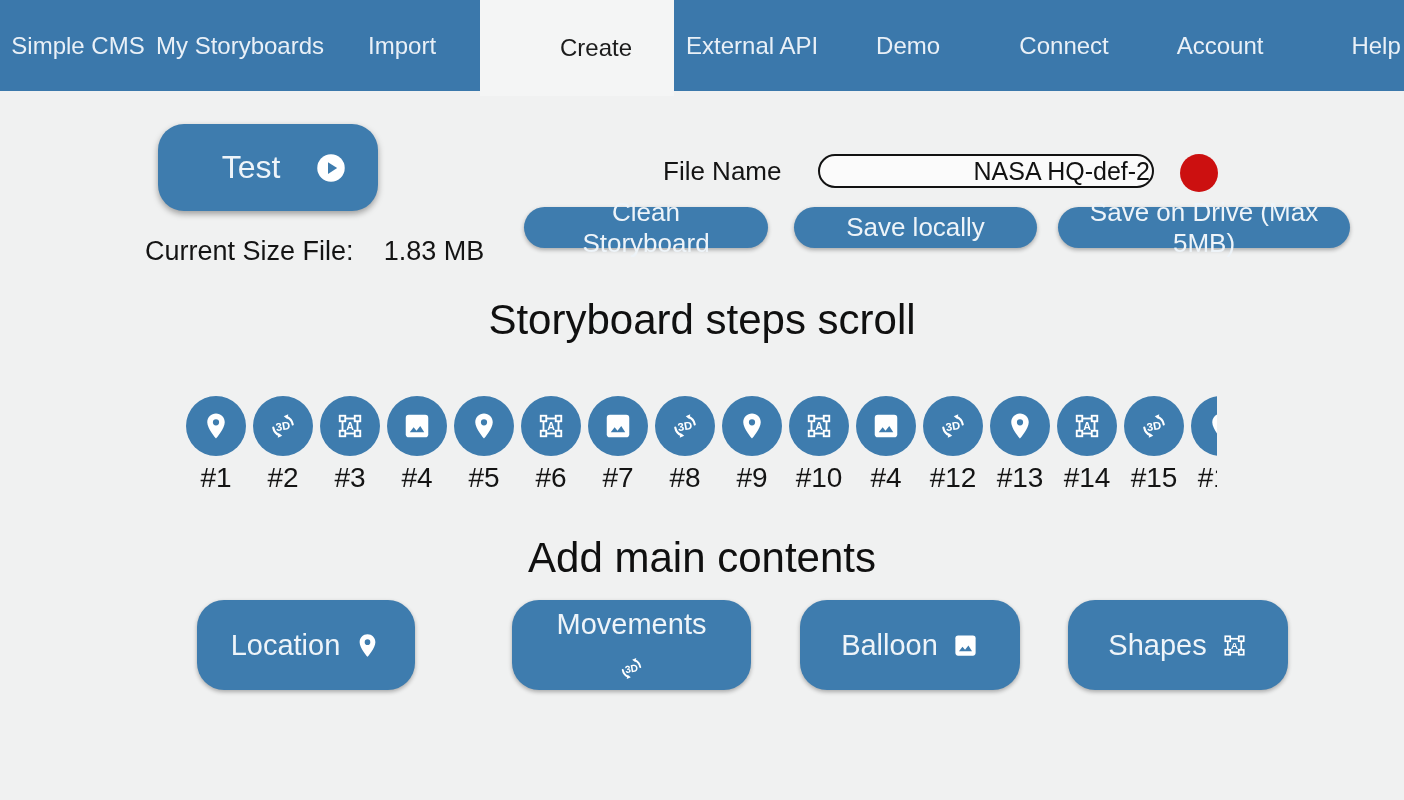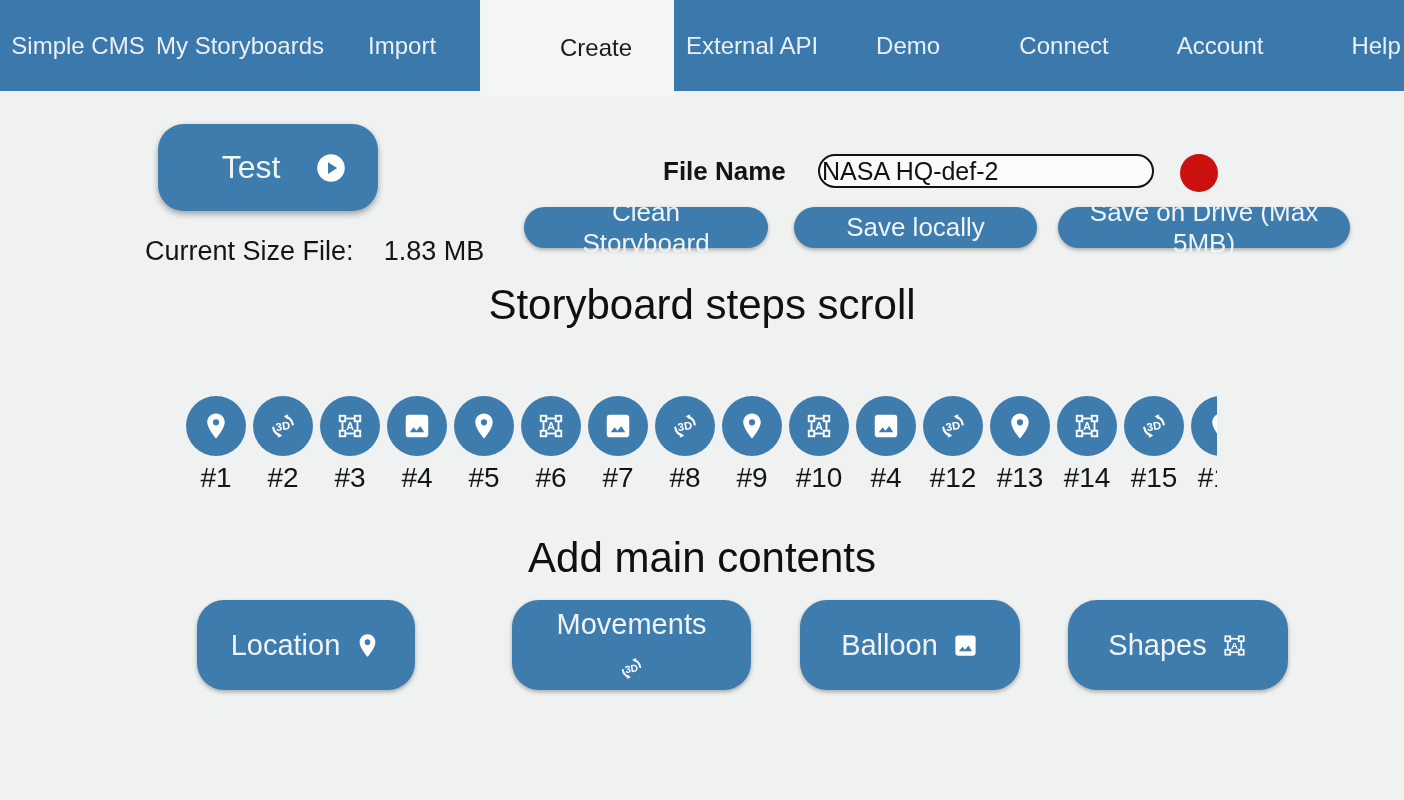--- a/index.html
+++ b/index.html
@@ -22,34 +22,34 @@
   .nav-item.active{background:#f4f5f5;color:#1c1c1c;height:96px;padding-left:38px;}
 
   
   .blue-btn{background:var(--accent);color:var(--btn-text);border:none;cursor:pointer;
     display:flex;align-items:center;justify-content:center;gap:14px;
     box-shadow:0 2px 4px rgba(0,0,0,.30);position:absolute;
     font-family:"Liberation Sans","DejaVu Sans",sans-serif;}
   #test-button{left:158px;top:124px;width:220px;height:87px;border-radius:26px;font-size:32px;gap:36px;
     box-shadow:0 3px 6px rgba(0,0,0,.35);padding-left:38px;}
   #current-size{position:absolute;left:145px;top:236px;font-size:27px;color:var(--text);}
-  #file-name-label{position:absolute;left:663px;top:156px;font-size:26px;color:var(--text);font-weight:bold;}
+  #file-name-label{position:absolute;left:663px;top:156px;font-size:26px;color:var(--text);}
   #file-name-input{position:absolute;left:818px;top:154px;width:336px;height:34px;border:2px solid #121212;
-    border-radius:18px;background:#fbfbfb;text-align:left;font-size:25px;color:#121212;outline:none;
+    border-radius:18px;background:#fbfbfb;text-align:right;font-size:25px;color:#121212;outline:none;
     font-family:"Liberation Sans","DejaVu Sans",sans-serif;box-sizing:border-box;}
   #recording-indicator{position:absolute;left:1180px;top:154px;width:38px;height:38px;border-radius:50%;
     background:var(--red);}
   .pill{height:41px;border-radius:21px;font-size:26px;padding:0 26px;}
   #clean-storyboard-button{left:524px;top:207px;width:244px;}
   #save-locally-button{left:794px;top:207px;width:243px;}
   #save-drive-button{left:1058px;top:207px;width:292px;}
 
   
   .section-title{position:absolute;left:0;width:1404px;text-align:center;font-size:42px;color:#101010;}
-  #steps-title{top:281px;}
+  #steps-title{top:296px;}
   #contents-title{top:534px;}
 
   
   #steps-row{position:absolute;left:186px;top:396px;width:1031px;height:104px;overflow:hidden;
     display:flex;gap:7px;}
   .step{flex:0 0 60px;display:flex;flex-direction:column;align-items:center;}
   .step-circle{width:60px;height:60px;border-radius:50%;background:var(--accent);
     display:flex;align-items:center;justify-content:center;cursor:pointer;}
   .step-label{margin-top:6px;font-size:28px;color:#141414;white-space:nowrap;}
 
@@ -327,21 +327,21 @@
       </button>
       <button class="blue-btn content-btn" style="left: 800px; top: 600px; width: 220px;">
         <span>Balloon</span>
         <span class="icon">
           <svg width="27" height="27" viewBox="0 0 24 24">
             <rect x="3" y="3" width="18" height="18" rx="2.5" fill="#fff"></rect>
             <path d="M6.2 17l3.1-4 2.3 2.8 3-3.9 3.2 5.1z" style="fill:var(--accent)"></path>
           </svg>
         </span>
       </button>
-      <button class="blue-btn content-btn" style="left: 1068px; top: 600px; width: 220px; border-radius: 29px;">
+      <button class="blue-btn content-btn" style="left: 1068px; top: 600px; width: 220px;">
         <span>Shapes</span>
         <span class="icon">
           <svg width="27" height="27" viewBox="0 0 24 24">
             <rect x="6" y="6" width="12" height="12" fill="none" stroke="#fff" stroke-width="1.5"></rect>
             <rect x="3.8" y="3.8" width="4.4" height="4.4" style="fill:var(--accent)" stroke="#fff" stroke-width="1.5"></rect>
             <rect x="15.8" y="3.8" width="4.4" height="4.4" style="fill:var(--accent)" stroke="#fff" stroke-width="1.5"></rect>
             <rect x="3.8" y="15.8" width="4.4" height="4.4" style="fill:var(--accent)" stroke="#fff" stroke-width="1.5"></rect>
             <rect x="15.8" y="15.8" width="4.4" height="4.4" style="fill:var(--accent)" stroke="#fff" stroke-width="1.5"></rect>
             <text x="12" y="15" text-anchor="middle" font-size="8.5" font-weight="bold" fill="#fff" font-family="Liberation Sans, sans-serif">A</text>
           </svg>

